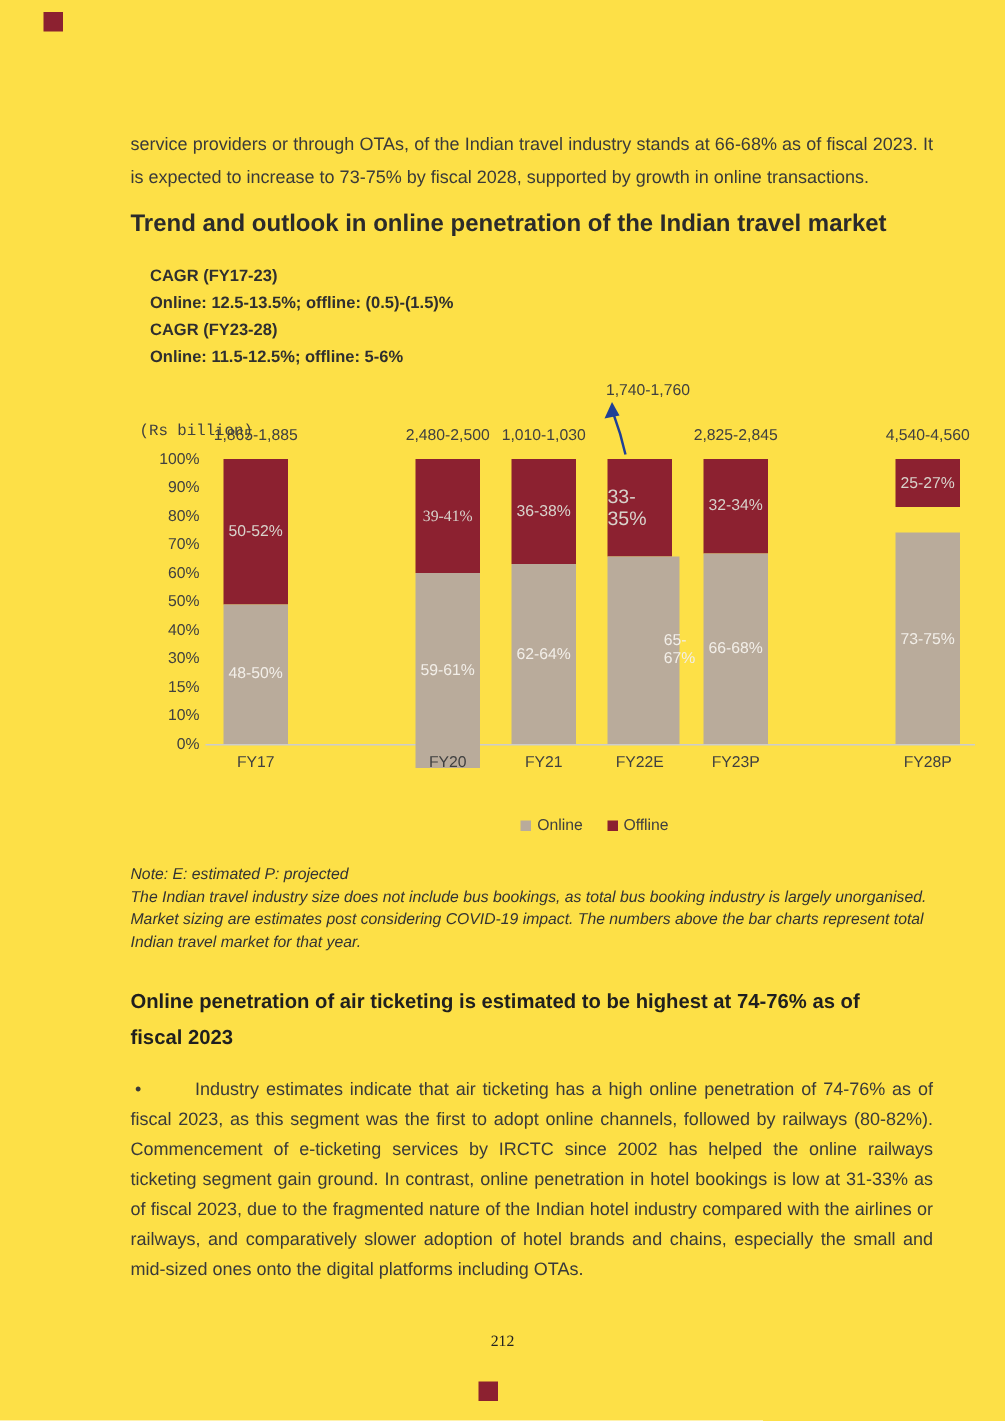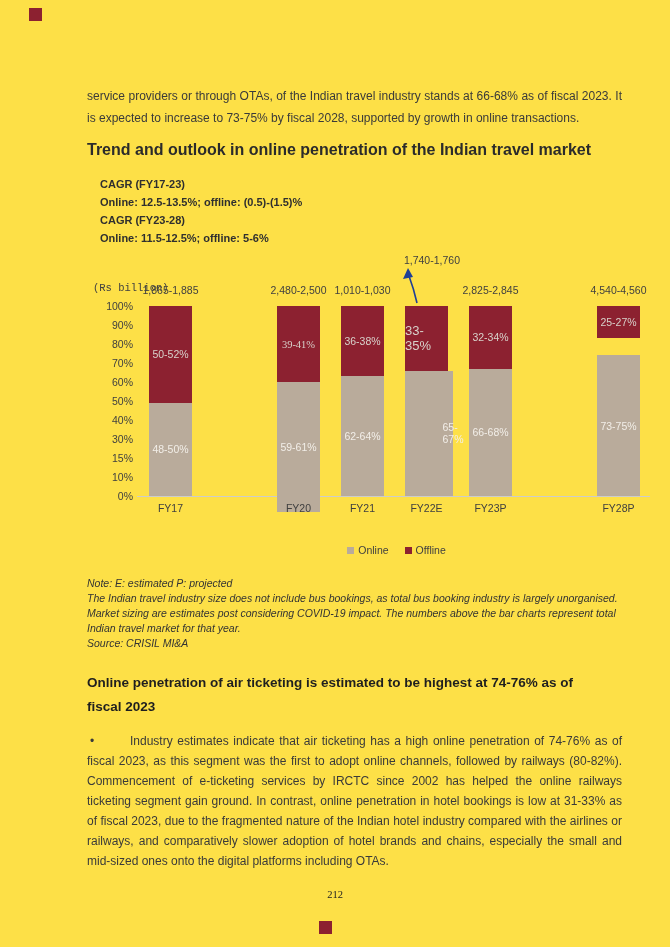--- a/index.html
+++ b/index.html
@@ -150,21 +150,20 @@
         <span class="seg-label-on">73-75%</span>
       </div>
       <div class="total-label" style="left: 558.5px;">4,540-4,560</div>
       <div class="xtick" style="left: 578.5px;">FY28P</div>
     </div>
 
   <div class="content">
     <div class="notes">
       <div>Note: E: estimated P: projected</div>
       <div class="n-body">The Indian travel industry size does not include bus bookings, as total bus booking industry is largely unorganised. Market sizing are estimates post considering COVID-19 impact. The numbers above the bar charts represent total Indian travel market for that year.</div>
-      <div>Source: CRISIL MI&amp;A</div>
     </div>
 
     <h2 class="section-heading">Online penetration of air ticketing is estimated to be highest at 74-76% as of fiscal 2023</h2>
 
     <p class="bullet-para">
       <span class="bullet-char">•</span>
       <span>Industry estimates indicate that air ticketing has a high online penetration of 74-76% as of fiscal 2023, as this segment was the first to adopt online channels, followed by railways (80-82%). Commencement of e-ticketing services by IRCTC since 2002 has helped the online railways ticketing segment gain ground. In contrast, online penetration in hotel bookings is low at 31-33% as of fiscal 2023, due to the fragmented nature of the Indian hotel industry compared with the airlines or railways, and comparatively slower adoption of hotel brands and chains, especially the small and mid-sized ones onto the digital platforms including OTAs.</span>
     </p>
   </div>
 

